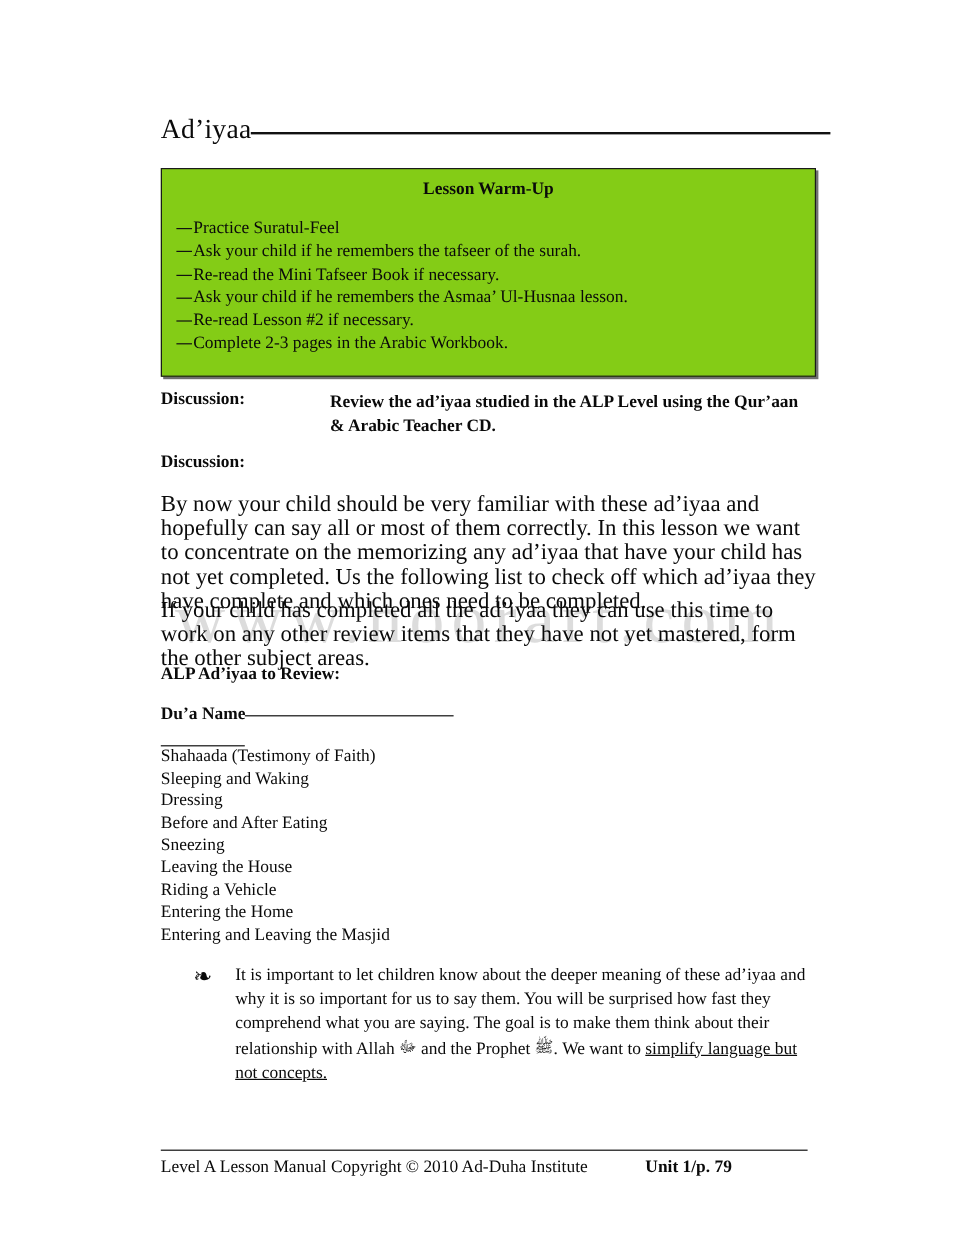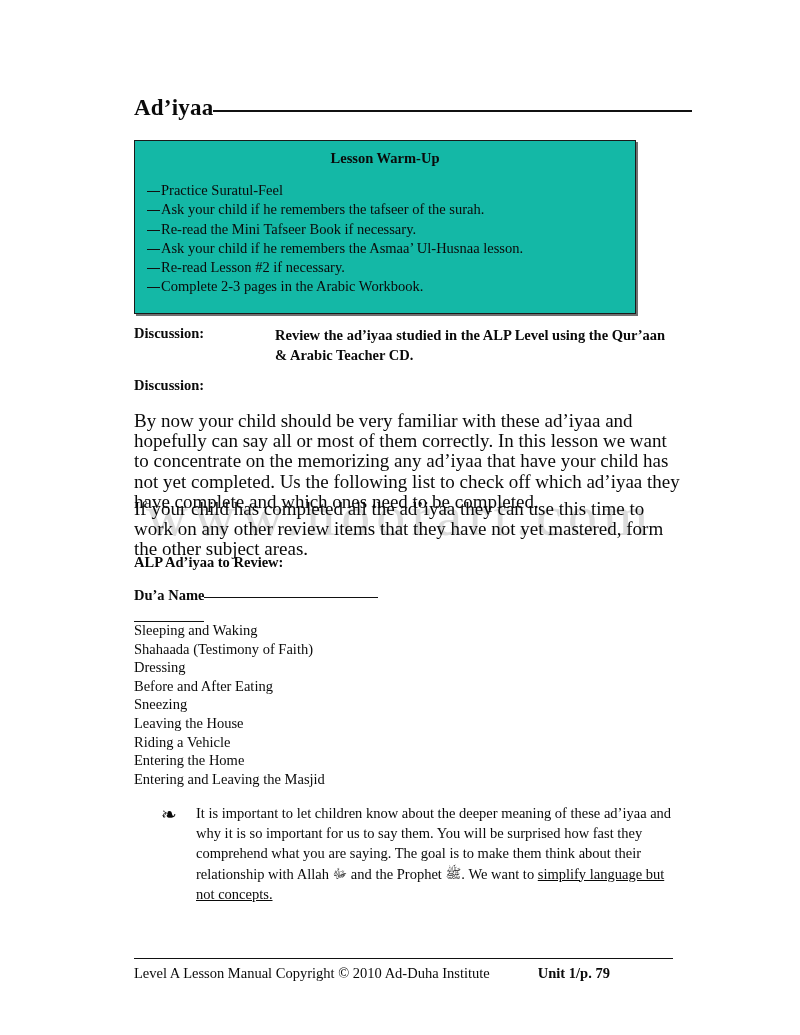--- a/index.html
+++ b/index.html
@@ -53,39 +53,39 @@
   .title-row {
     position: absolute;
     top: 95px;
     left: 0;
     width: 558px;
     display: flex;
     align-items: baseline;
   }
   .title-text {
     font-size: 23px;
-    font-weight: bold;
+    font-weight: normal;
     letter-spacing: 0.2px;
     white-space: nowrap;
   }
   .title-rule {
     flex: 1;
     border-bottom: 2px solid #111;
     margin-left: 0px;
     position: relative;
     top: -3px;
   }
 
   
   .warmup-box {
     position: absolute;
     top: 140px;
     left: 0;
-    width: 502px;
-    background: #14b8a6;
+    width: 546px;
+    background: #84cc16;
     border: 1.5px solid #1a1a1a;
     box-shadow: 2px 2px 0 #6f6f6f;
     padding: 9px 12px 16px 12px;
     box-sizing: border-box;
   }
   .warmup-title {
     text-align: center;
     font-weight: bold;
     font-size: 14.5px;
     margin-bottom: 14px;
@@ -288,22 +288,22 @@
     <div class="para para-2">If your child has completed all the ad’iyaa they can use this time to work on any other review items that they have not yet mastered, form the other subject areas.</div>
 
     <div class="review-heading">ALP Ad’iyaa to Review:</div>
 
     <div class="duaname-row">
       <span class="duaname-text duaname-underline">Du’a Name</span>
       <span class="duaname-rule"></span>
     </div>
 
     <ul class="dua-list">
+      <li>Shahaada (Testimony of Faith)</li>
       <li>Sleeping and Waking</li>
-      <li>Shahaada (Testimony of Faith)</li>
       <li>Dressing</li>
       <li>Before and After Eating</li>
       <li>Sneezing</li>
       <li>Leaving the House</li>
       <li>Riding a Vehicle</li>
       <li>Entering the Home</li>
       <li>Entering and Leaving the Masjid</li>
     </ul>
 
     <div class="note">

